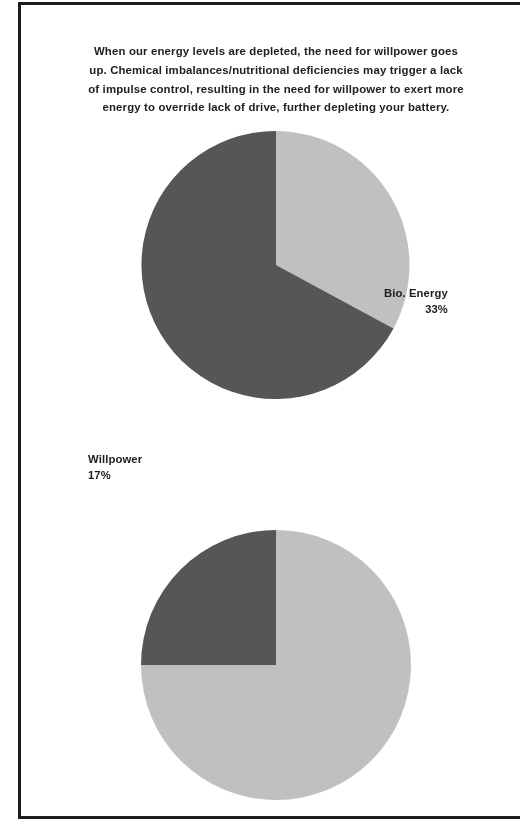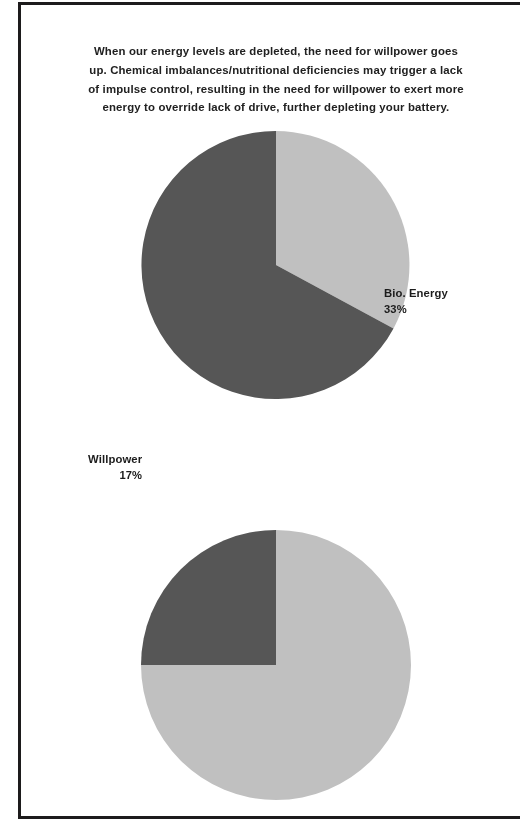--- a/index.html
+++ b/index.html
@@ -83,22 +83,22 @@
     line-height: 15px;
     letter-spacing: 0.1px;
   }
   .pie-label .lab-value {
     display: block;
     font-size: 11.2px;
     font-weight: 700;
     line-height: 16px;
     letter-spacing: 0.1px;
   }
-  .lab-right { text-align: left; }
-  .lab-left  { text-align: right; }
+  .lab-right { text-align: right; }
+  .lab-left  { text-align: left; }
 
   
   #c1-label-bio  { left: 368px; top: 158px; }
   #c1-label-will { left: 72px;  top: 324px; }
 </style>
 </head>
 <body>
 
 <div id="page">
 

